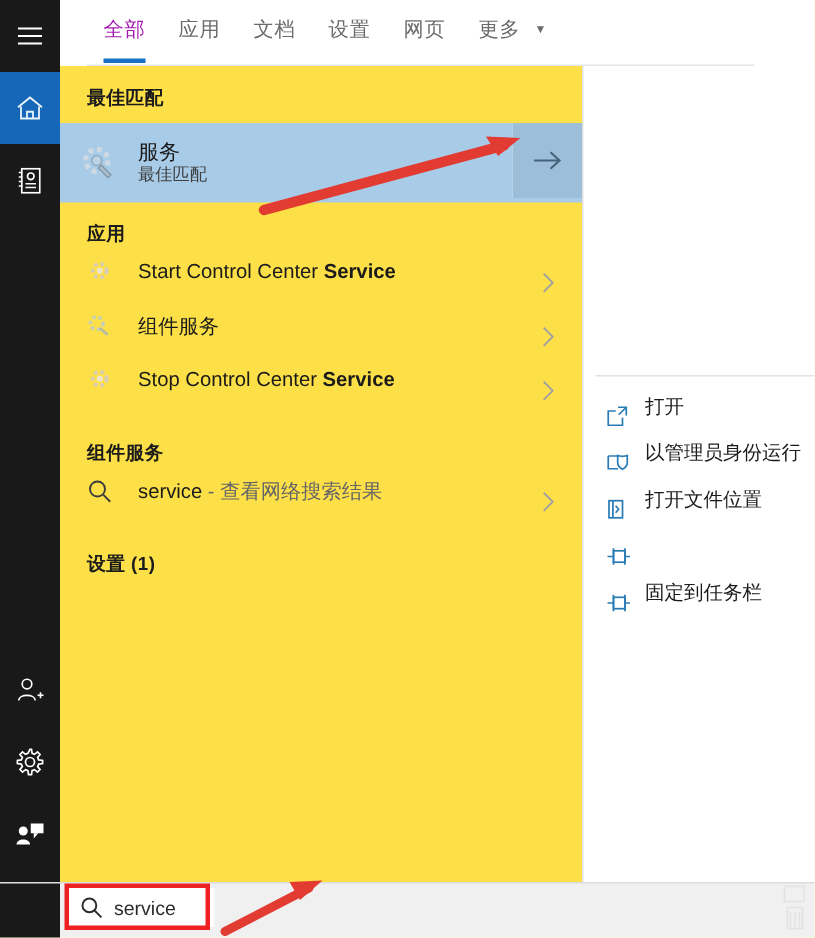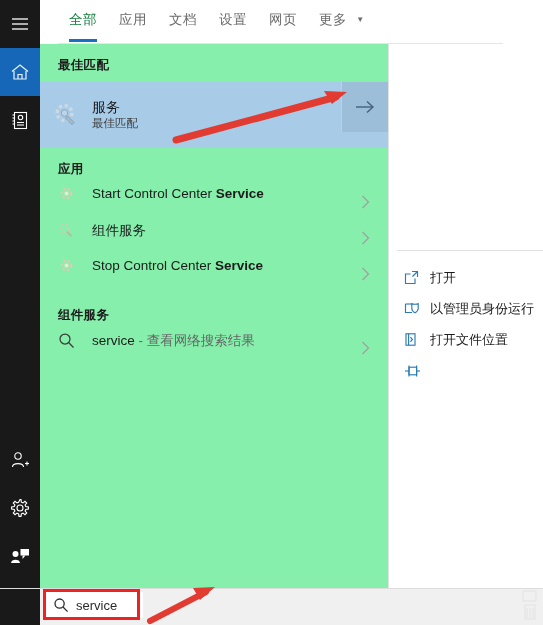--- a/index.html
+++ b/index.html
@@ -32,44 +32,44 @@
   
   .tabs {
     position:absolute; left:0; top:0; width:463px; height:44px;
     display:flex; align-items:flex-start; padding-left:18px; padding-top:10px;
     background:#ffffff;
   }
   .tab {
     position:relative; font-size:13.5px; color:#6b6b6b; padding:0 11px;
     line-height:20px; white-space:nowrap; letter-spacing:.5px;
   }
-  .tab.active { color:#15803d; }
+  .tab.active { color:#a21caf; }
   .tab.active::after {
     content:""; position:absolute; left:11px; right:11px; bottom:-12px;
     height:3px; background:#1471c4;
   }
   .tab .caret { margin-left:5px; font-size:8px; color:#6b6b6b; vertical-align:2px; }
   .tabs-underline {
     position:absolute; left:18px; top:43px; width:445px; height:1px; background:#e6e6e6;
   }
 
   
   .results {
     position:absolute; left:0; top:44px; width:348px; height:544px;
-    background:#86efac;
+    background:#fde047;
   }
   .section-head {
     font-size:12.5px; font-weight:bold; color:#1b1b1b;
     padding:13px 0 8px 18px; letter-spacing:.3px;
   }
 
   
   .bestmatch {
     position:relative; display:flex; align-items:center;
-    height:66px; background:#a8cbe8; margin:0;
+    height:53px; background:#a8cbe8; margin:0;
   }
   .bestmatch .icon-box {
     width:52px; display:flex; align-items:center; justify-content:center;
   }
   .bm-text { display:flex; flex-direction:column; justify-content:center; }
   .bm-title { font-size:14px; color:#1b1b1b; line-height:17px; }
   .bm-sub { font-size:11.5px; color:#3f3f3f; line-height:15px; }
   .bm-arrow-btn {
     position:absolute; right:0; top:0; width:47px; height:50px;
     background:#9dbed9; display:flex; align-items:center; justify-content:center;
@@ -92,21 +92,21 @@
   
   .rightpane {
     position:absolute; left:348px; top:44px; width:155px; height:544px;
     background:#ffffff; border-left:1px solid #e2e2e2;
   }
   .rp-divider {
     position:absolute; left:8px; right:0; top:206px; height:1px; background:#e2e2e2;
   }
   .rp-menu { position:absolute; left:0; top:218px; right:0; }
   .rp-item {
-    display:flex; align-items:center; height:31px; padding-left:15px;
+    display:flex; height:31px; padding-left:15px;
   }
   .rp-item .rp-icon {
     width:26px; display:flex; align-items:center; justify-content:flex-start;
     color:#2b7cb5;
   }
   .rp-label { font-size:13px; color:#1b1b1b; white-space:nowrap; }
 
   
   .taskbar {
     position:absolute; left:0; top:588px; width:543px; height:37px;
@@ -309,20 +309,21 @@
         <div class="row-label">
           <span>service</span><span class="dim"> - </span><span class="dim">查看网络搜索结果</span>
         </div>
         <span class="row-chev">
           <svg width="9" height="14" viewBox="0 0 9 14" fill="none" stroke="#a0a0a0" stroke-width="1.2">
             <path d="M1.5 1 L7.5 7 L1.5 13"></path>
           </svg>
         </span>
       </div>
 
+      <div class="section-head">设置 (1)</div>
     </div>
 
     <div class="rightpane">
       <div class="rp-divider"></div>
 
       <div class="rp-menu">
 
         <div class="rp-item">
           <span class="rp-icon">
             <svg width="15" height="15" viewBox="0 0 15 15" fill="none" stroke="#2b7cb5" stroke-width="1.15">
@@ -362,20 +363,32 @@
             <svg width="17" height="14" viewBox="0 0 17 14" fill="none" stroke="#2b7cb5" stroke-width="1.15">
               <line x1="1" y1="7" x2="5" y2="7"></line>
               <rect x="5" y="3.2" width="7.6" height="7.6"></rect>
               <line x1="12.6" y1="7" x2="16" y2="7"></line>
               <line x1="5" y1="1.5" x2="5" y2="12.5"></line>
               <line x1="12.6" y1="1.5" x2="12.6" y2="12.5"></line>
             </svg>
           </span>
         </div>
 
+        <div class="rp-item">
+          <span class="rp-icon">
+            <svg width="17" height="14" viewBox="0 0 17 14" fill="none" stroke="#2b7cb5" stroke-width="1.15">
+              <line x1="1" y1="7" x2="5" y2="7"></line>
+              <rect x="5" y="3.2" width="7.6" height="7.6"></rect>
+              <line x1="12.6" y1="7" x2="16" y2="7"></line>
+              <line x1="5" y1="1.5" x2="5" y2="12.5"></line>
+              <line x1="12.6" y1="1.5" x2="12.6" y2="12.5"></line>
+            </svg>
+          </span>
+          <span class="rp-label">固定到任务栏</span>
+        </div>
       </div>
     </div>
   </div>
 
   <div class="taskbar">
     <div class="taskbar-left"></div>
   </div>
 
   <div class="searchbox">
     <span class="sb-icon">

